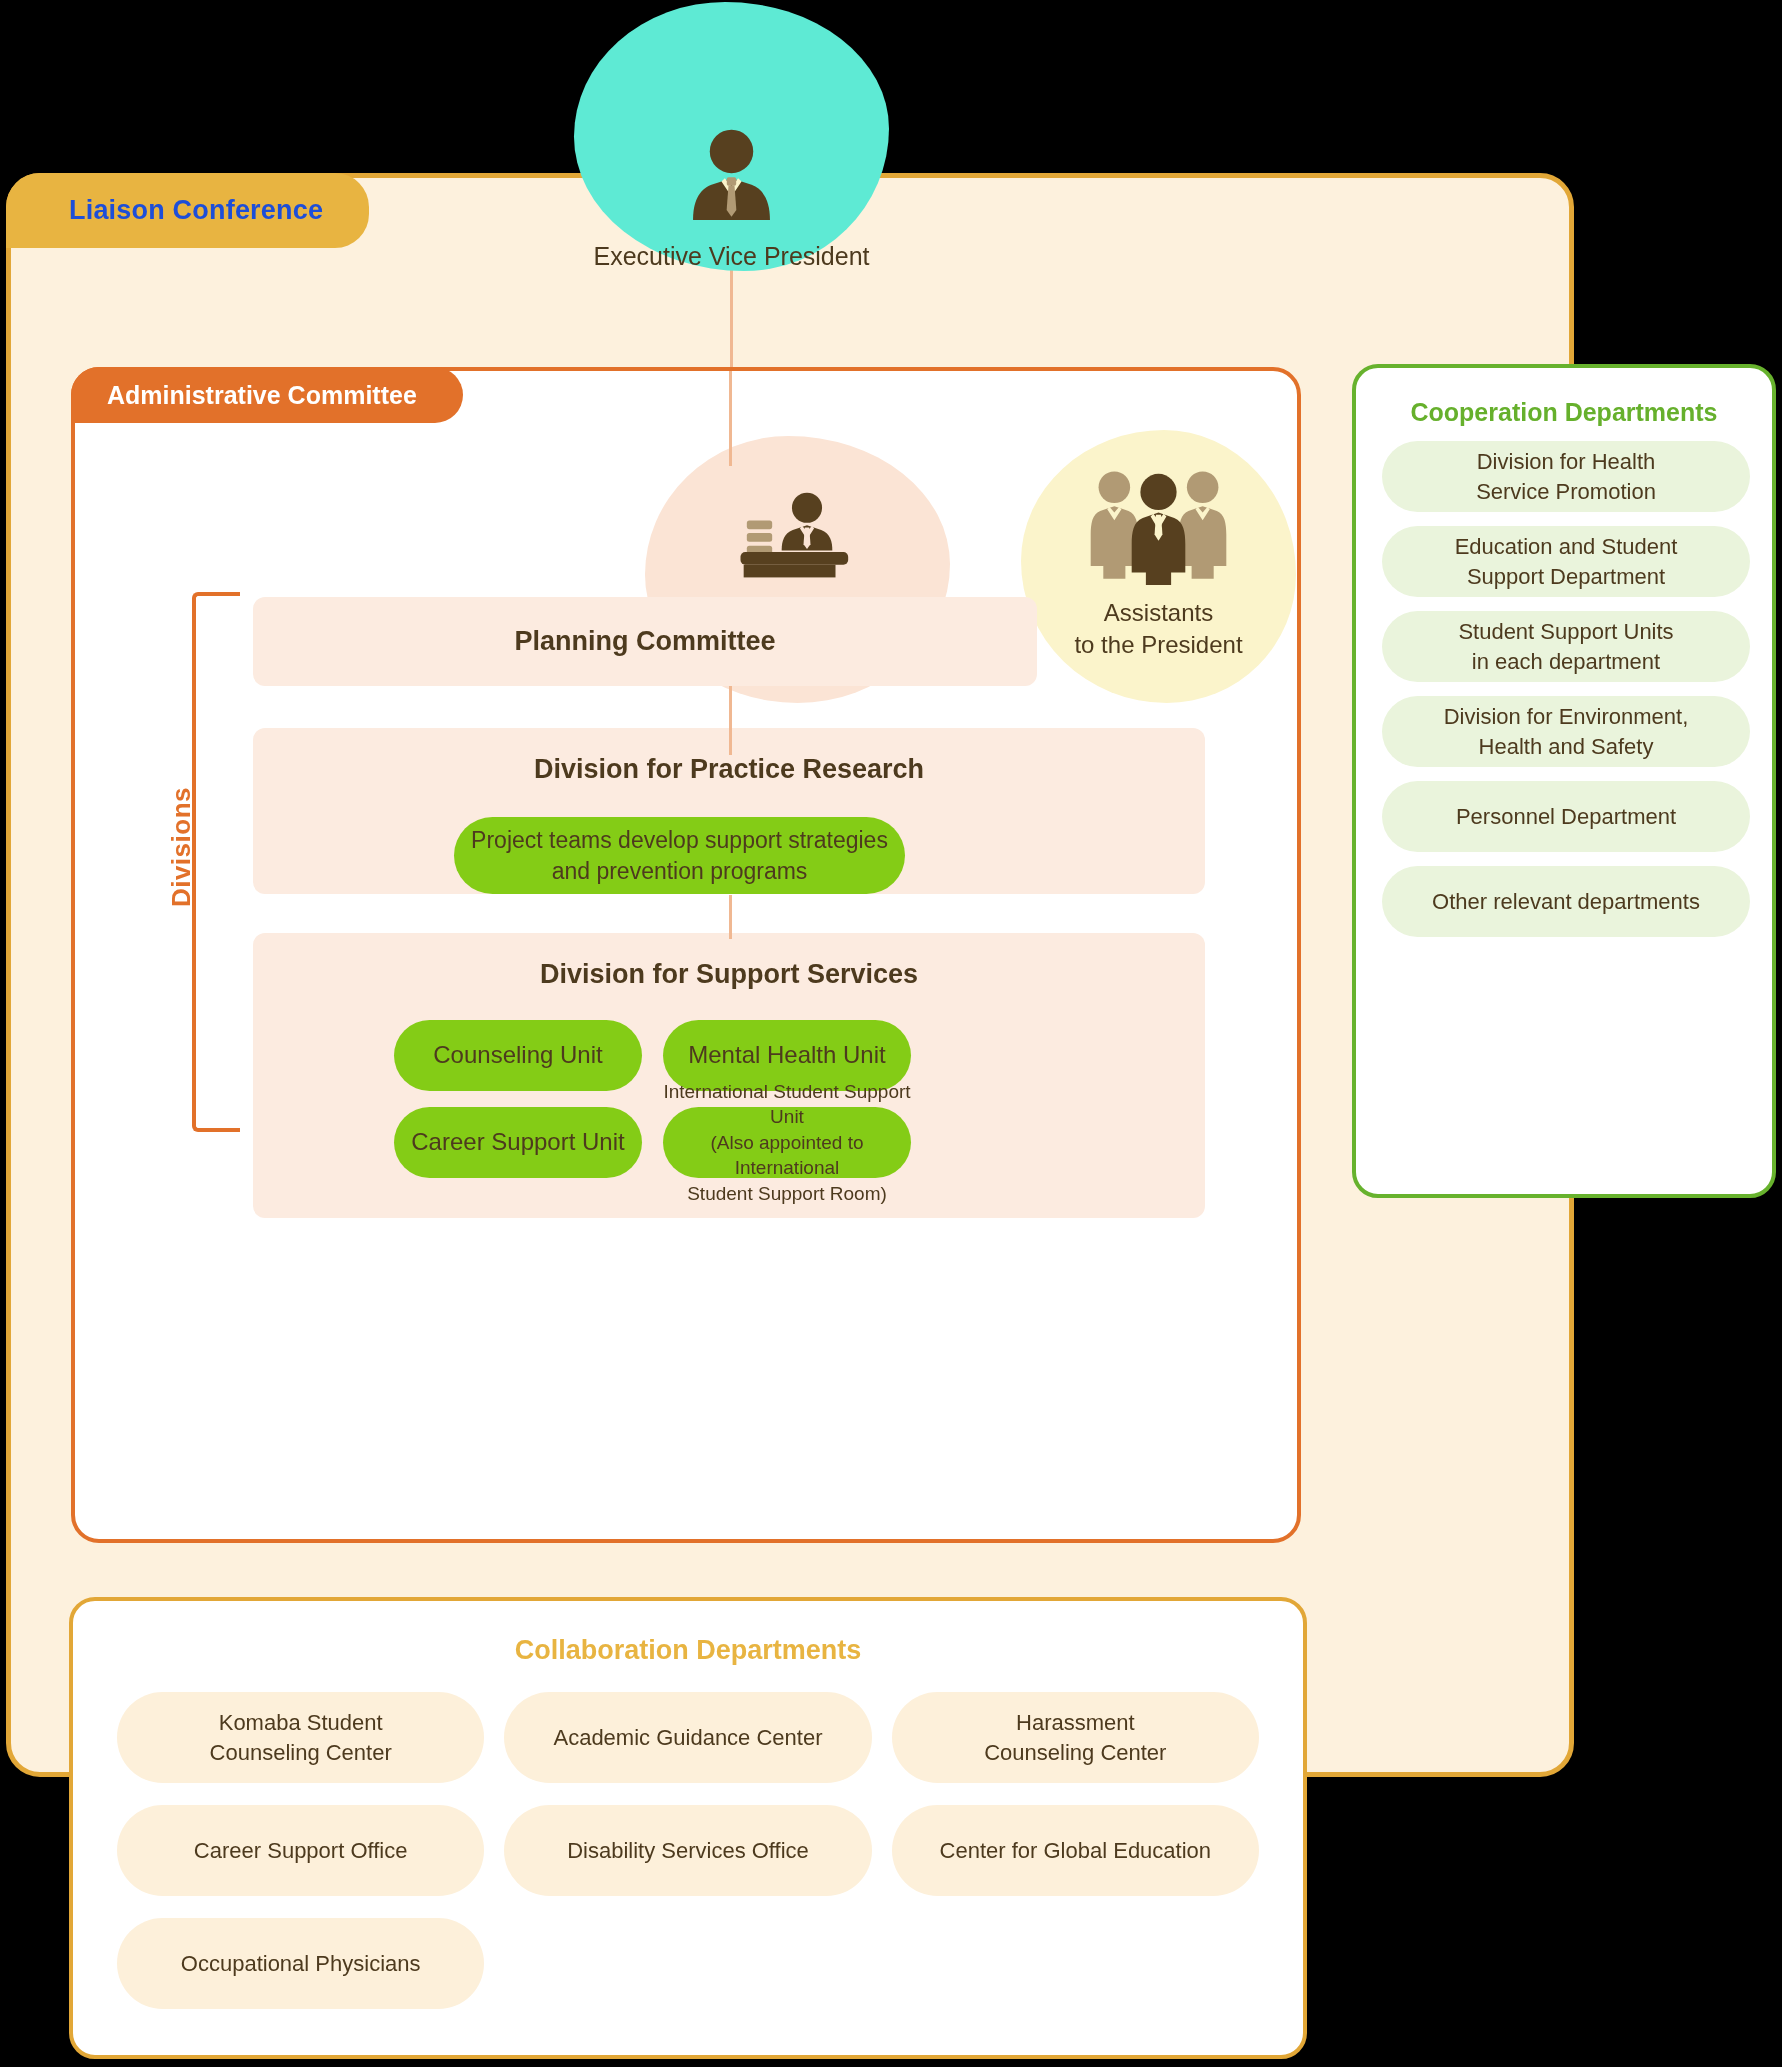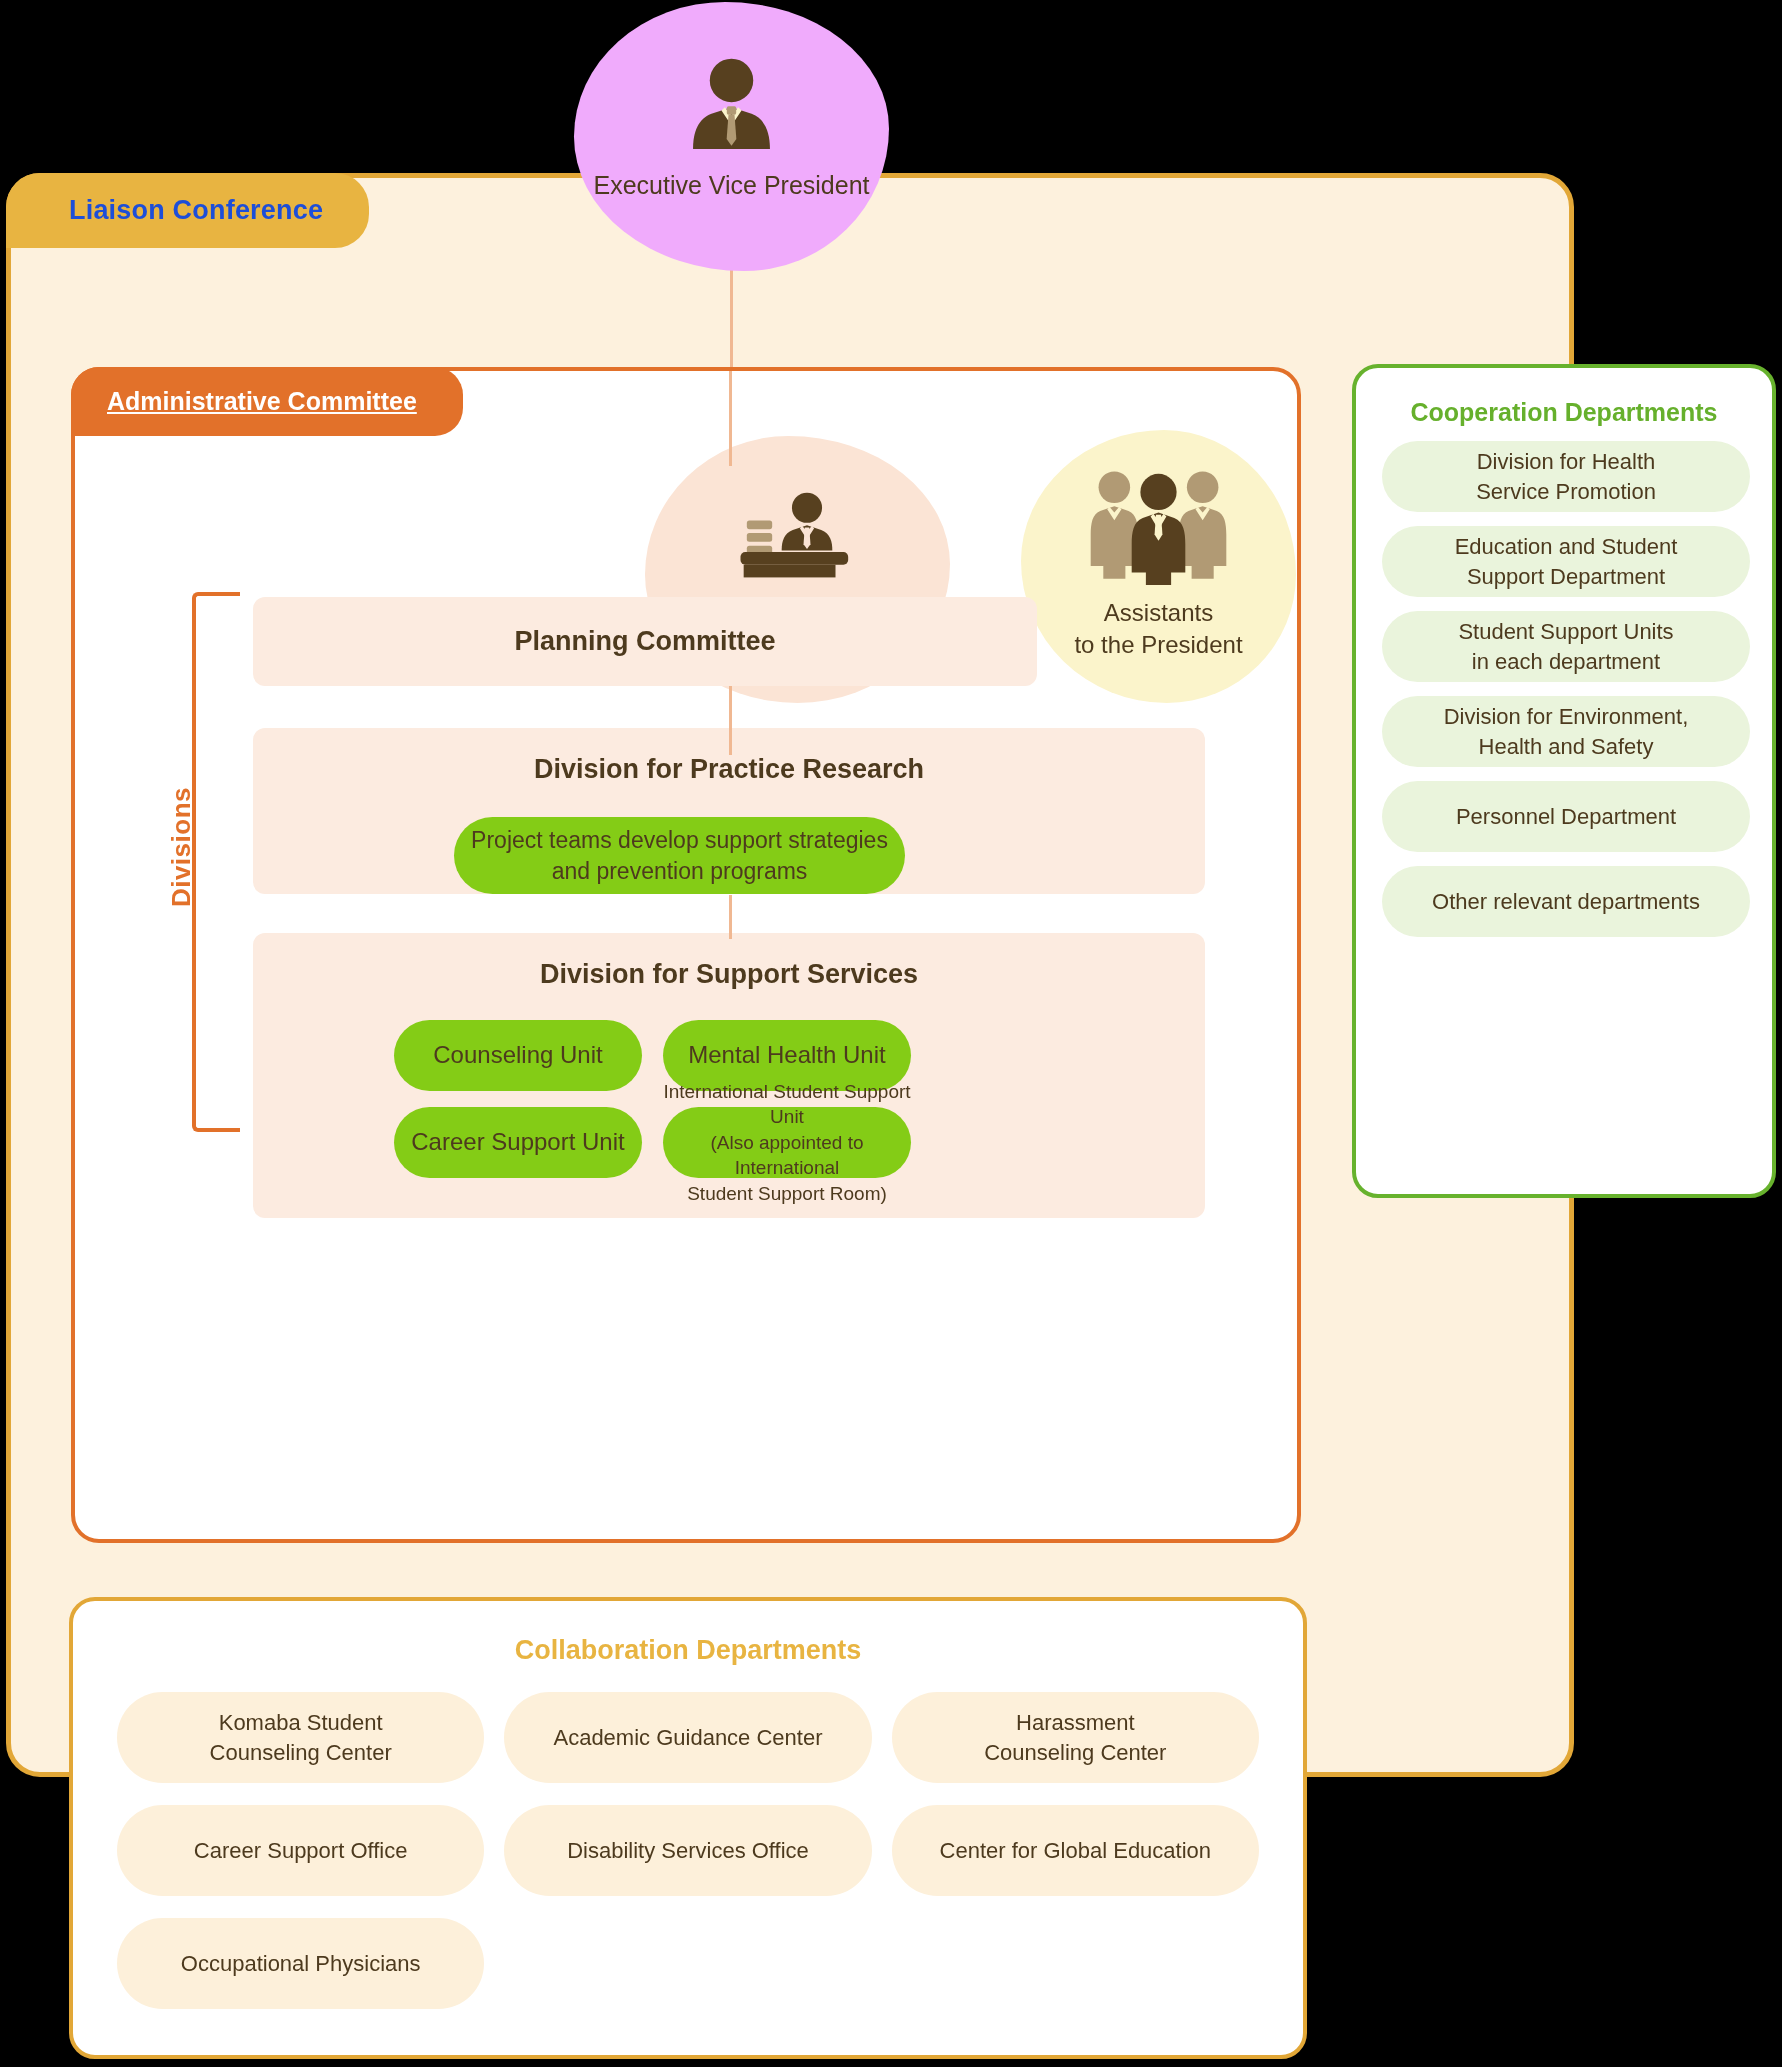--- a/index.html
+++ b/index.html
@@ -37,25 +37,25 @@
     letter-spacing: 0.2px;
     white-space: nowrap;
     z-index: 6;
   }
 
   
   .evp-blob {
     position: absolute;
     left: 574px; top: 2px;
     width: 315px; height: 269px;
-    background: #f0abfc;
+    background: #5eead4;
     border-radius: 48% 52% 46% 54% / 50% 47% 53% 50%;
     z-index: 9;
     display: flex; flex-direction: column;
-    align-items: center; justify-content: flex-start;
+    align-items: center; justify-content: flex-end;
     padding-top: 50px;
   }
   .evp-label {
     margin-top: 12px;
     font-size: 25px;
     color: #4d3a1e;
     white-space: nowrap;
   }
 
   
@@ -67,30 +67,29 @@
     left: 71px; top: 367px;
     width: 1230px; height: 1176px;
     background: #ffffff;
     border: 4px solid #e2712a;
     border-radius: 28px;
     z-index: 4;
   }
   .admin-tab {
     position: absolute;
     left: -4px; top: -4px;
-    height: 69px;
+    height: 56px;
     padding: 0 46px 0 36px;
     display: flex; align-items: center;
     background: #e2712a;
     border-radius: 28px 28px 28px 0;
     color: #ffffff;
     font-size: 25px; font-weight: bold;
     white-space: nowrap;
     z-index: 6;
-    text-decoration: underline;
   }
 
   
   .director-blob {
     position: absolute;
     left: 570px; top: 65px;
     width: 305px; height: 267px;
     background: #fbe4d5;
     border-radius: 47% 53% 50% 50% / 52% 48% 52% 48%;
     display: flex; flex-direction: column;

